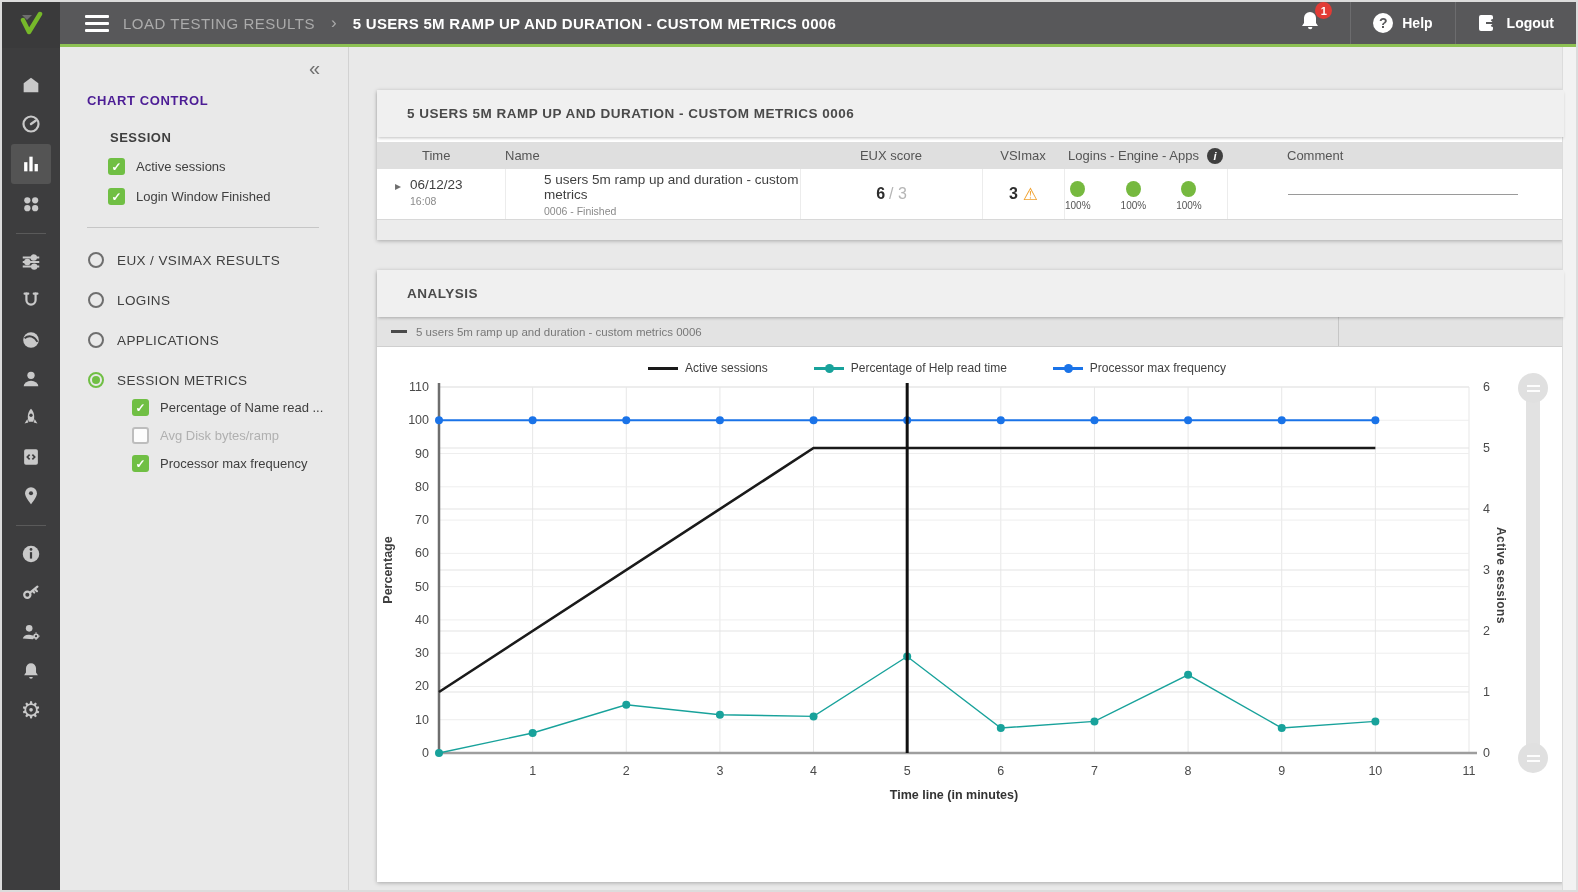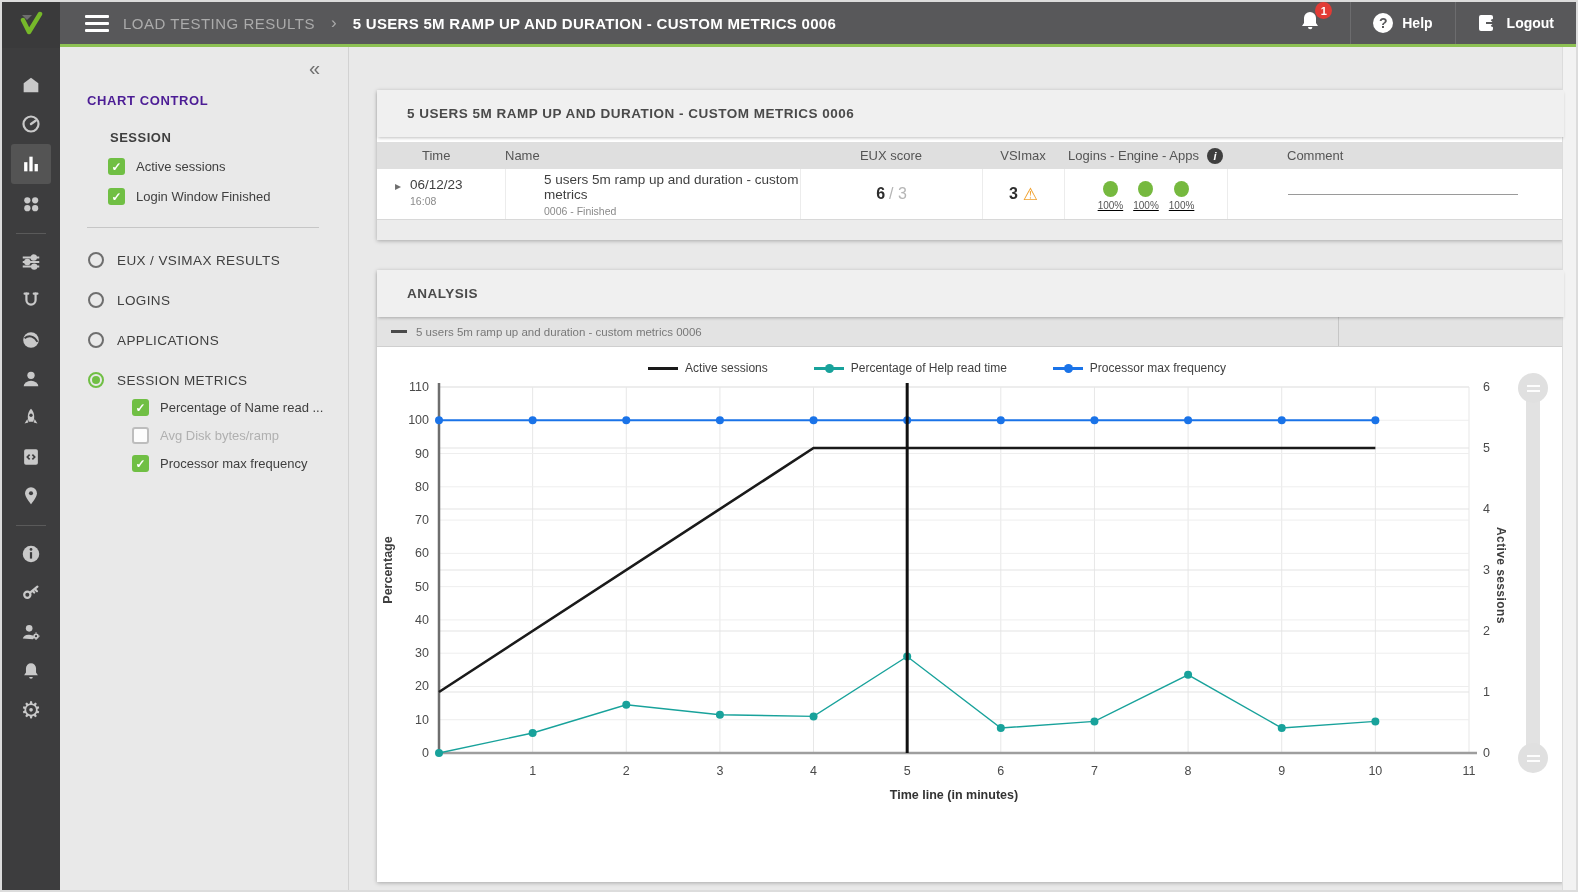--- a/index.html
+++ b/index.html
@@ -74,21 +74,21 @@
   .time-sub { font-size:10.5px; color:#8a8a8a; margin-top:3px; }
   .cell-name { flex-direction:column; justify-content:center; padding-left:38px; }
   .name-main { font-size:13.5px; color:#3f3f3f; }
   .name-sub { font-size:10.5px; color:#8a8a8a; margin-top:3px; }
   .cell-eux { align-items:center; justify-content:center; font-size:16px; }
   .eux-score { font-weight:bold; color:#2d2d2d; }
   .eux-max { color:#b5b5b5; margin-left:4px; }
   .cell-vsi { align-items:center; justify-content:center; gap:5px; }
   .vsi-val { font-size:16px; font-weight:bold; color:#2d2d2d; }
   .warn { color:#f0a12e; font-size:17px; line-height:1; }
-  .cell-logins { align-items:center; justify-content:center; gap:10px;text-decoration:underline; }
+  .cell-logins { align-items:center; justify-content:flex-start; gap:30px; }
   .dot-group { display:flex; flex-direction:column; align-items:center; gap:3px; padding-top:4px; }
   .g-dot { width:15px; height:16px; border-radius:50%; background:#76b93f; }
   .dot-pct { font-size:10px; color:#555; }
   .cell-comment { align-items:center; padding-left:60px; }
   .comment-line { width:230px; height:1px; background:#9a9a9a; }
   .info-icon { width:16px; height:16px; border-radius:50%; background:#3f3f3f; color:#fff; font-size:11px; font-weight:bold; display:inline-flex; align-items:center; justify-content:center; font-style:italic; }
 
   
   .analysis { top:223px; height:612px; }
   .series-bar { display:flex; background:#e3e3e3; height:30px; border-bottom:1px solid #cfcfcf; }

